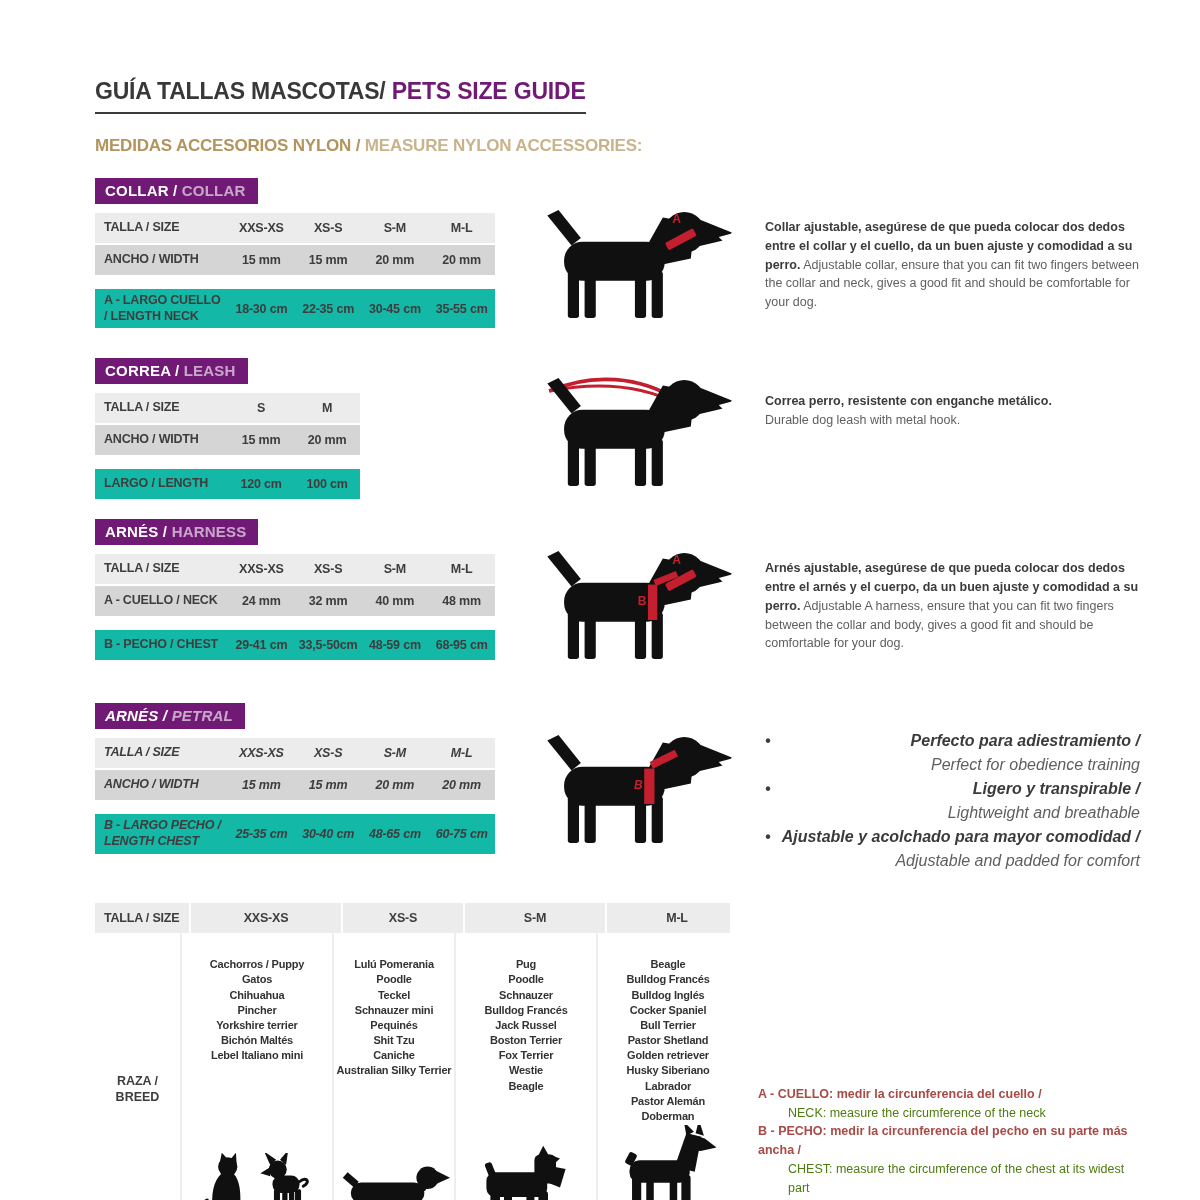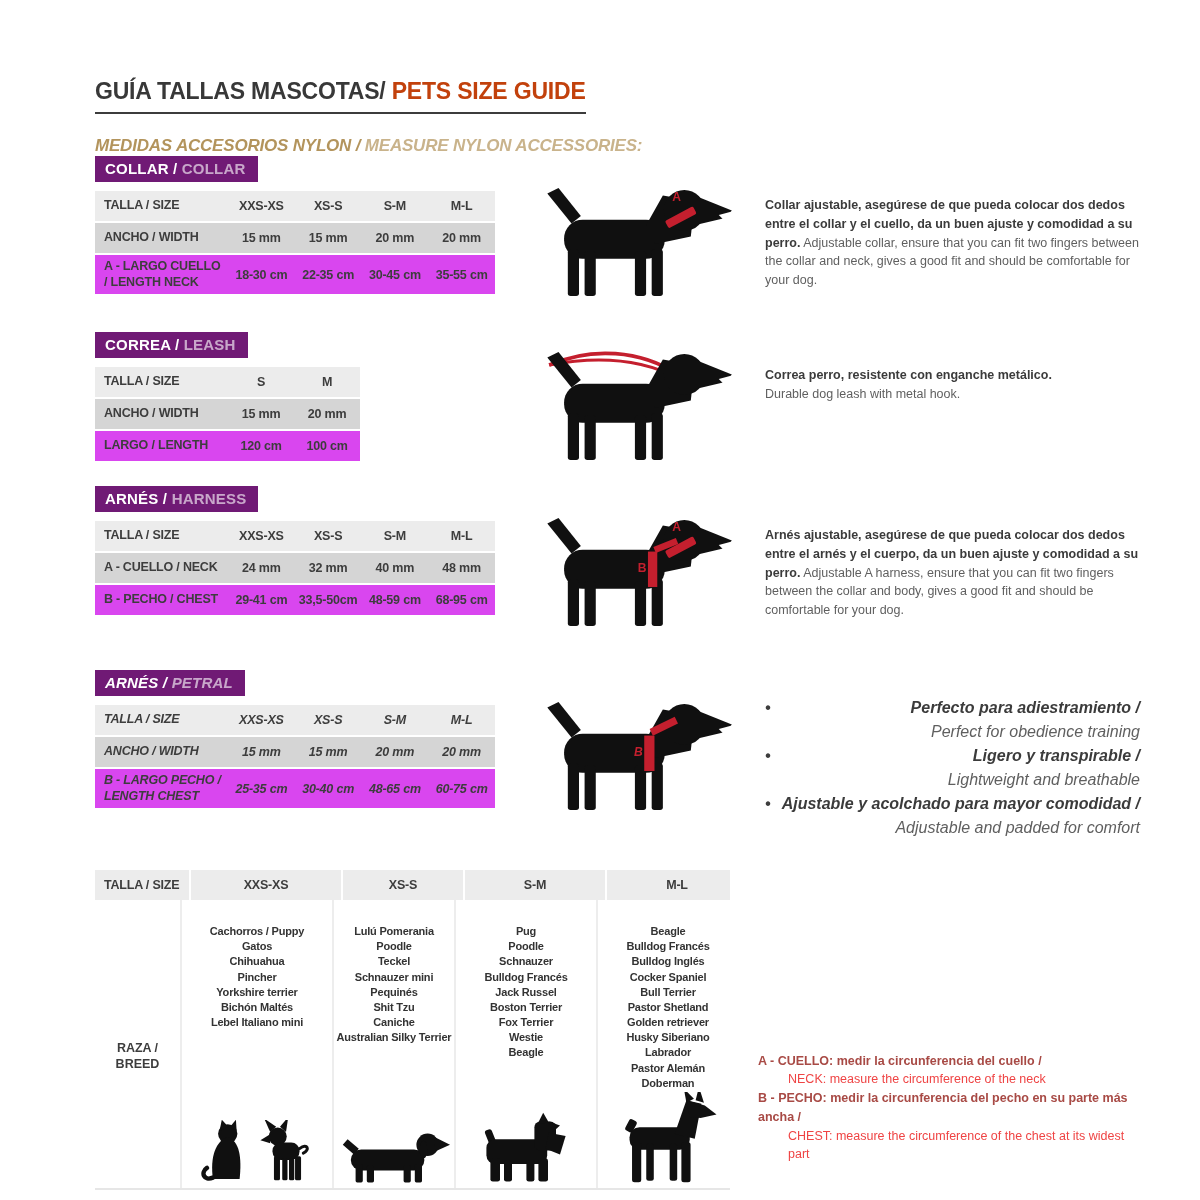--- a/index.html
+++ b/index.html
@@ -9,43 +9,43 @@
     -webkit-font-smoothing:antialiased;
   }
   .page{padding:78px 60px 0 95px;}
 
   
   .title{
     display:inline-block;font-size:23px;font-weight:bold;letter-spacing:-0.2px;
     padding-bottom:7px;border-bottom:2px solid #3c3c3c;margin:0 0 22px 0;
   }
   .title .t-es{color:#383838;}
-  .title .t-en{color:#c2410c;}
-  .subtitle{font-size:17px;font-weight:bold;letter-spacing:-0.2px;font-style:italic;}
+  .title .t-en{color:#701a75;}
+  .subtitle{font-size:17px;font-weight:bold;letter-spacing:-0.2px;margin-bottom:22px;}
   .subtitle .s-es{color:#b3945c;}
   .subtitle .s-en{color:#c9b38b;}
 
   
   .section{display:flex;align-items:flex-start;}
   .sec-collar{margin-bottom:28px;}
   .sec-leash{margin-bottom:18px;}
   .sec-harness{margin-bottom:36px;}
   .sec-petral{margin-bottom:30px;font-style:italic;}
   .sec-left{width:420px;flex:none;}
   .badge{
     display:inline-block;background:#701a75;color:#fff;font-size:15px;font-weight:bold;
     letter-spacing:0.2px;padding:4px 12px 5px 10px;margin-bottom:9px;
   }
   .badge .bg-en{color:rgba(255,255,255,0.62);}
   .sizes-table{width:400px;}
   .sizes-table.narrow{width:265px;}
   .t-row{display:flex;border-bottom:2px solid #fff;min-height:30px;}
   .t-head{background:#ececec;}
   .t-mid{background:#d5d5d5;}
-  .t-lite{background:#d946ef;}
+  .t-lite{background:#14b8a6;margin-top:12px;}
   .t-label{
     width:120px;flex:none;display:flex;align-items:center;padding:4px 4px 4px 9px;
     font-size:12.5px;font-weight:bold;letter-spacing:-0.2px;line-height:1.25;color:#3d3d3d;
   }
   .t-vals{flex:1;display:flex;}
   .t-cell{
     flex:1;display:flex;align-items:center;justify-content:center;text-align:center;
     font-size:12.5px;font-weight:bold;letter-spacing:-0.2px;color:#3d3d3d;padding:4px 2px;
   }
 
@@ -86,21 +86,21 @@
   }
   .breed-list{width:100%;}
   .breed-list .breed{
     text-align:center;font-size:11px;font-weight:bold;letter-spacing:-0.2px;line-height:1.38;color:#333;
   }
   .b-sil{margin-top:auto;display:flex;align-items:flex-end;justify-content:center;gap:6px;padding-bottom:4px;}
 
   
   .notes{margin-left:28px;margin-bottom:26px;font-size:12.5px;line-height:1.5;}
   .note-es{font-weight:bold;color:#a84a45;}
-  .note-en{color:#ef4444;padding-left:30px;}
+  .note-en{color:#4d7c0f;padding-left:30px;}
 
   svg .ink{fill:#101010;}
   svg .red{fill:#c41f2e;}
   svg .redline{stroke:#c41f2e;fill:none;}
 </style>
 </head>
 <body>
 
 <svg width="0" height="0" style="position:absolute" aria-hidden="true">
   <defs>

